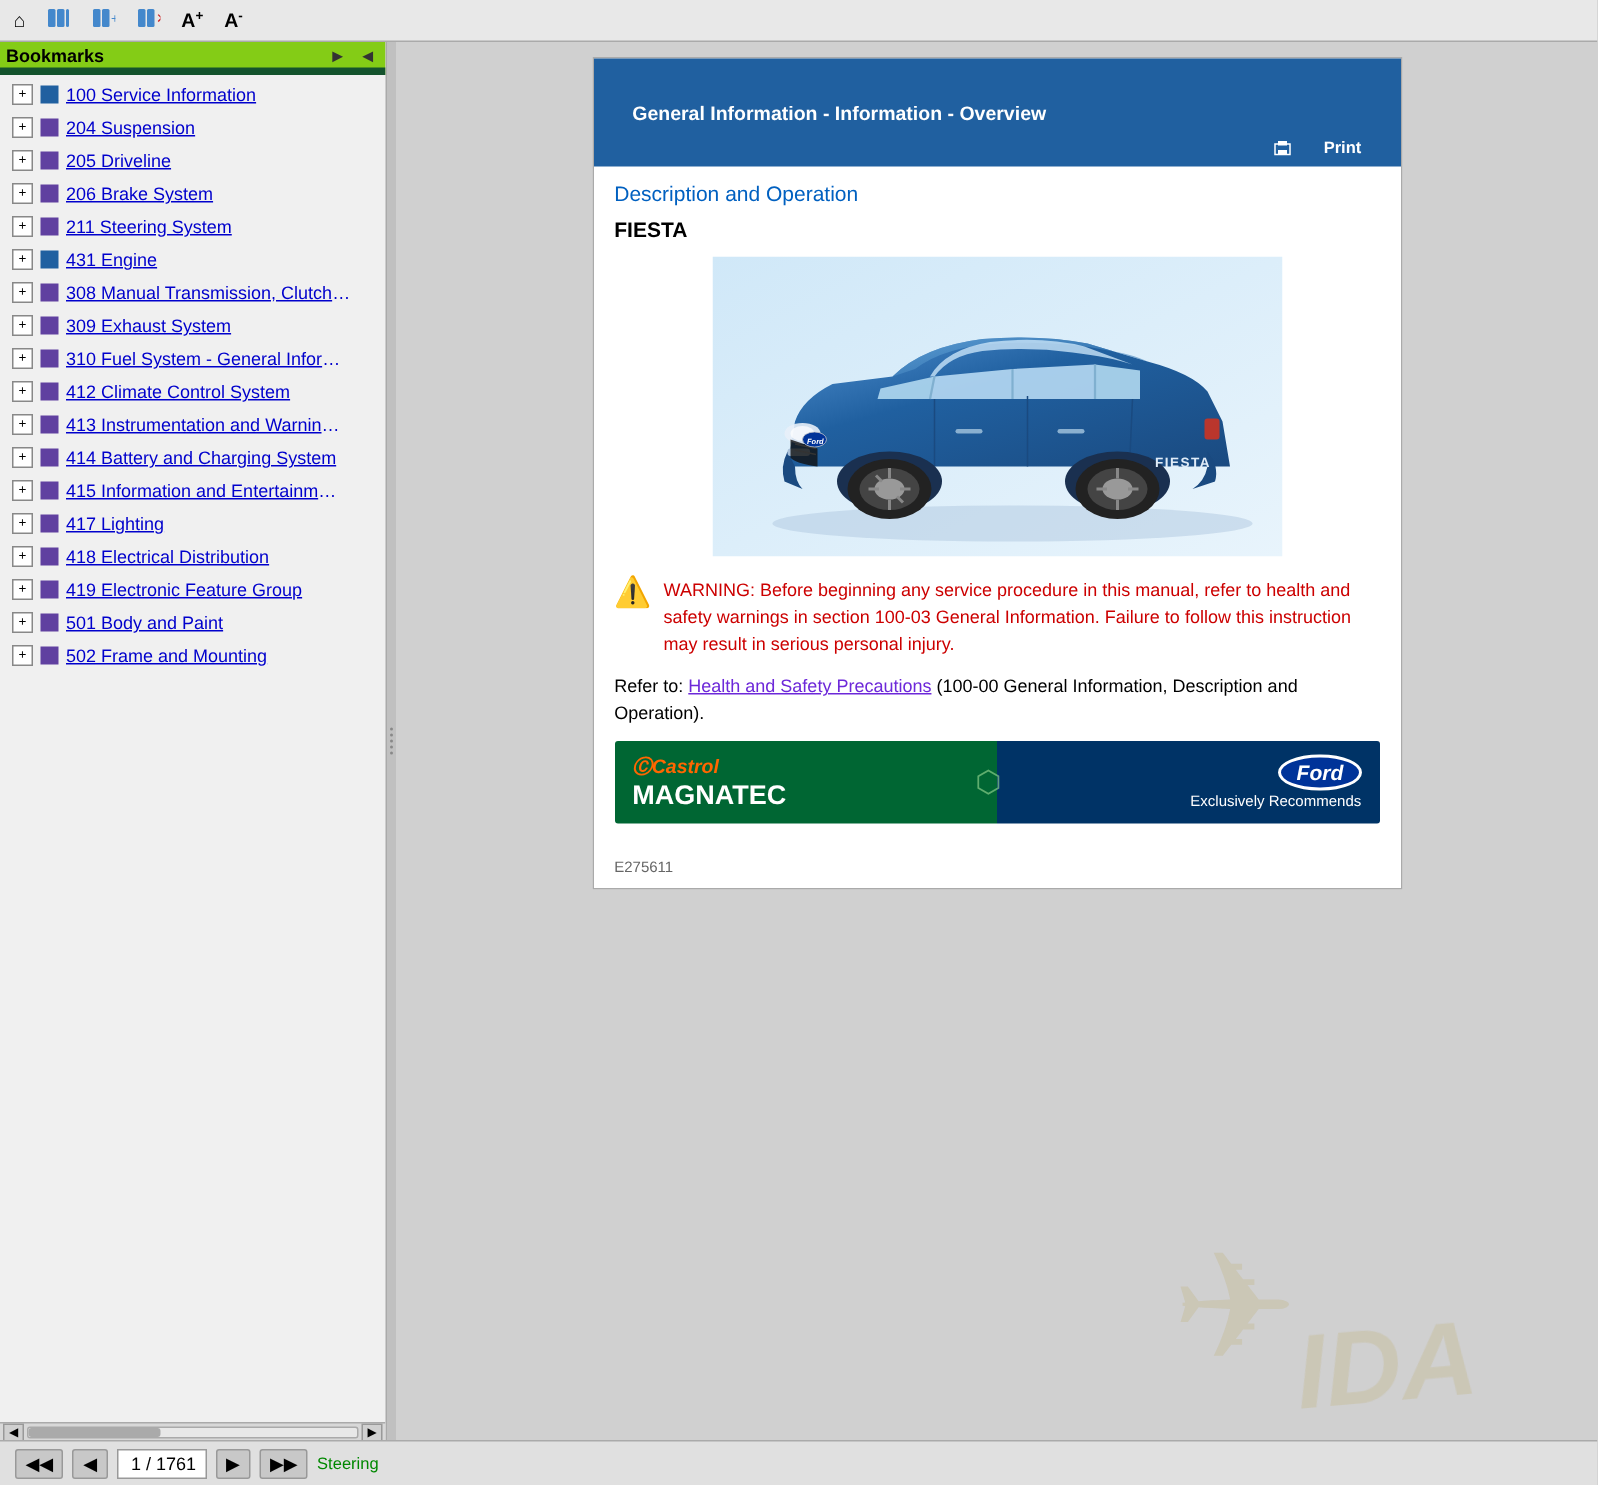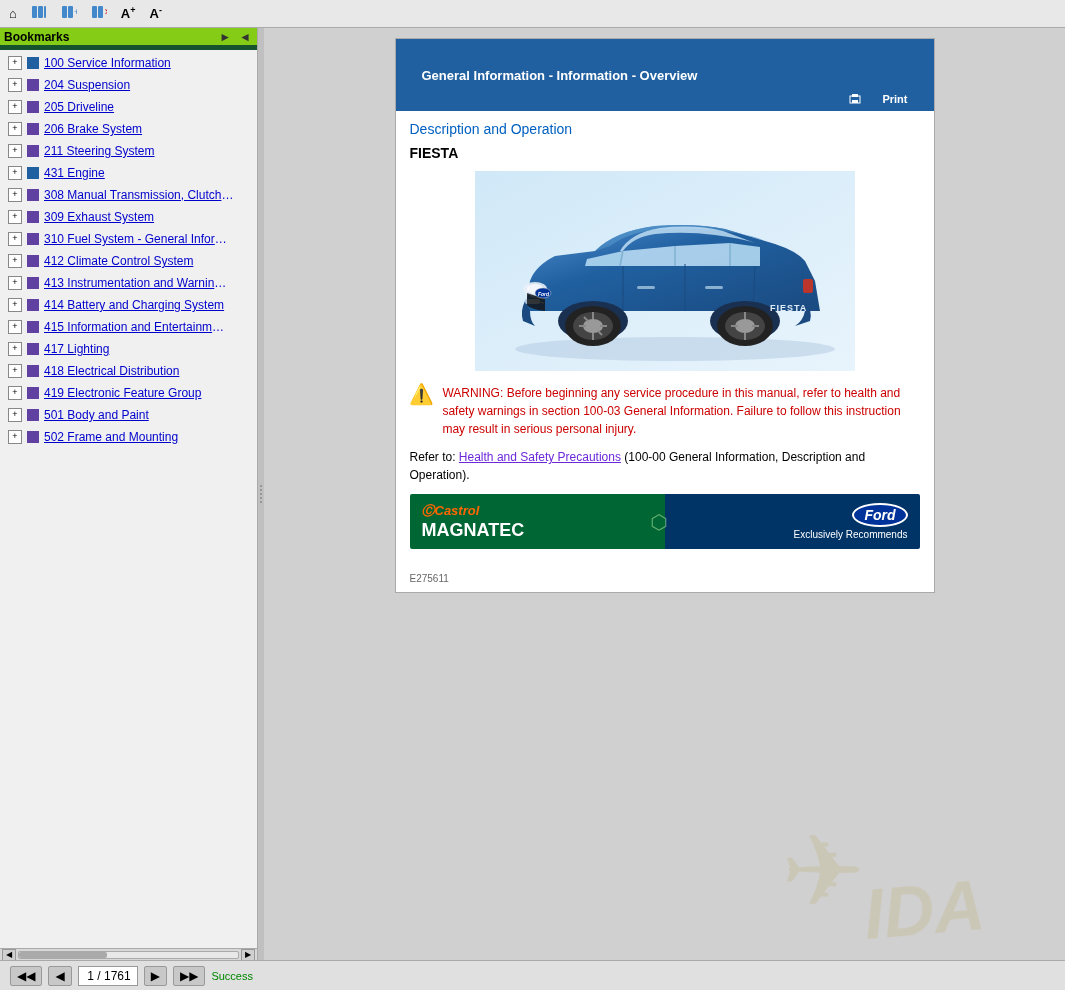--- a/index.html
+++ b/index.html
@@ -731,17 +731,17 @@
   </div>
 
 </div>
 
 <div class="bottom-bar">
   <button class="nav-btn">◀◀</button>
   <button class="nav-btn">◀</button>
   <span class="page-indicator">1 / 1761</span>
   <button class="nav-btn">▶</button>
   <button class="nav-btn">▶▶</button>
-  <span class="success-text">Success</span>
+  <span class="success-text">Steering</span>
 </div>
 
 <div class="watermark-icon" style="font-size:100px; bottom:60px; right:200px; position:fixed; opacity:0.12; color:#aa8800; pointer-events:none;">✈</div>
 <div class="watermark" style="position:fixed; bottom:40px; right:80px; opacity:0.12; font-size:70px; font-weight:bold; color:#aa8800; transform:rotate(-5deg); pointer-events:none; font-style:italic;">IDA</div>
 
 </body></html>

